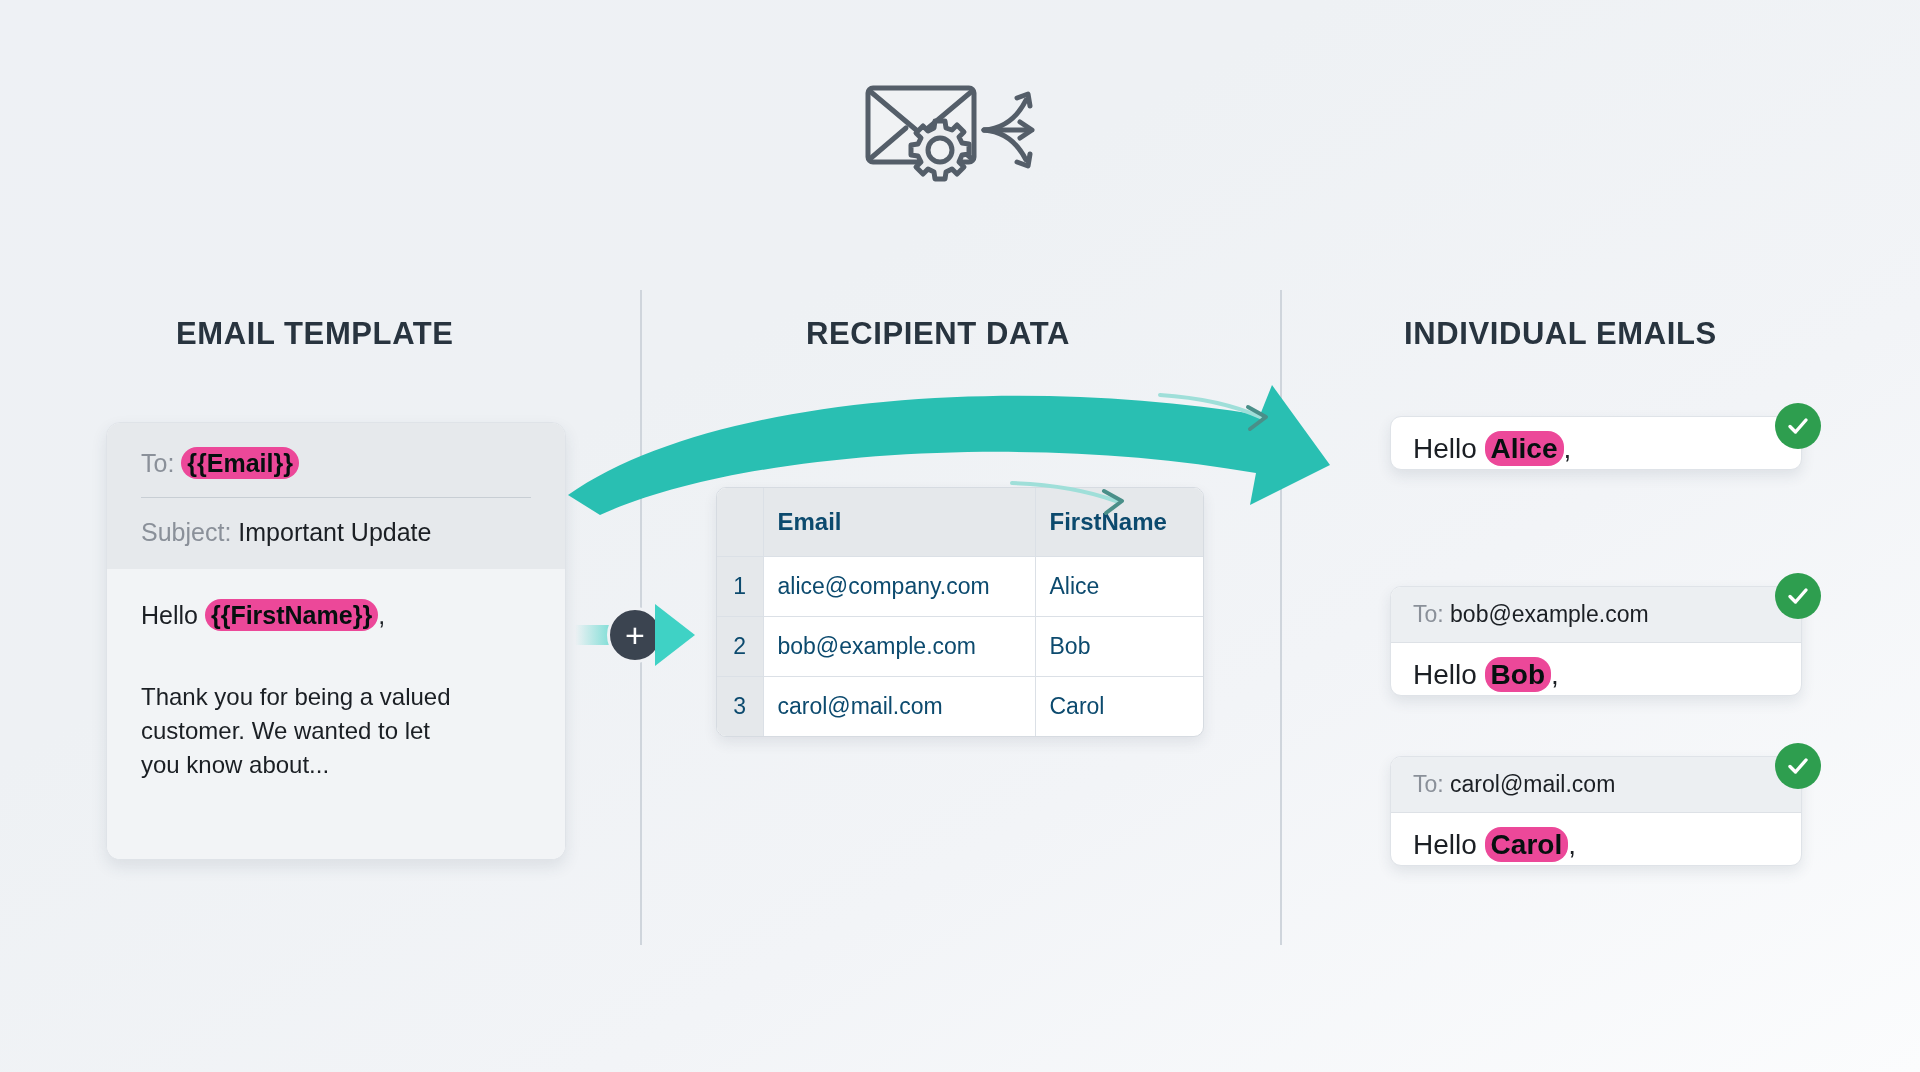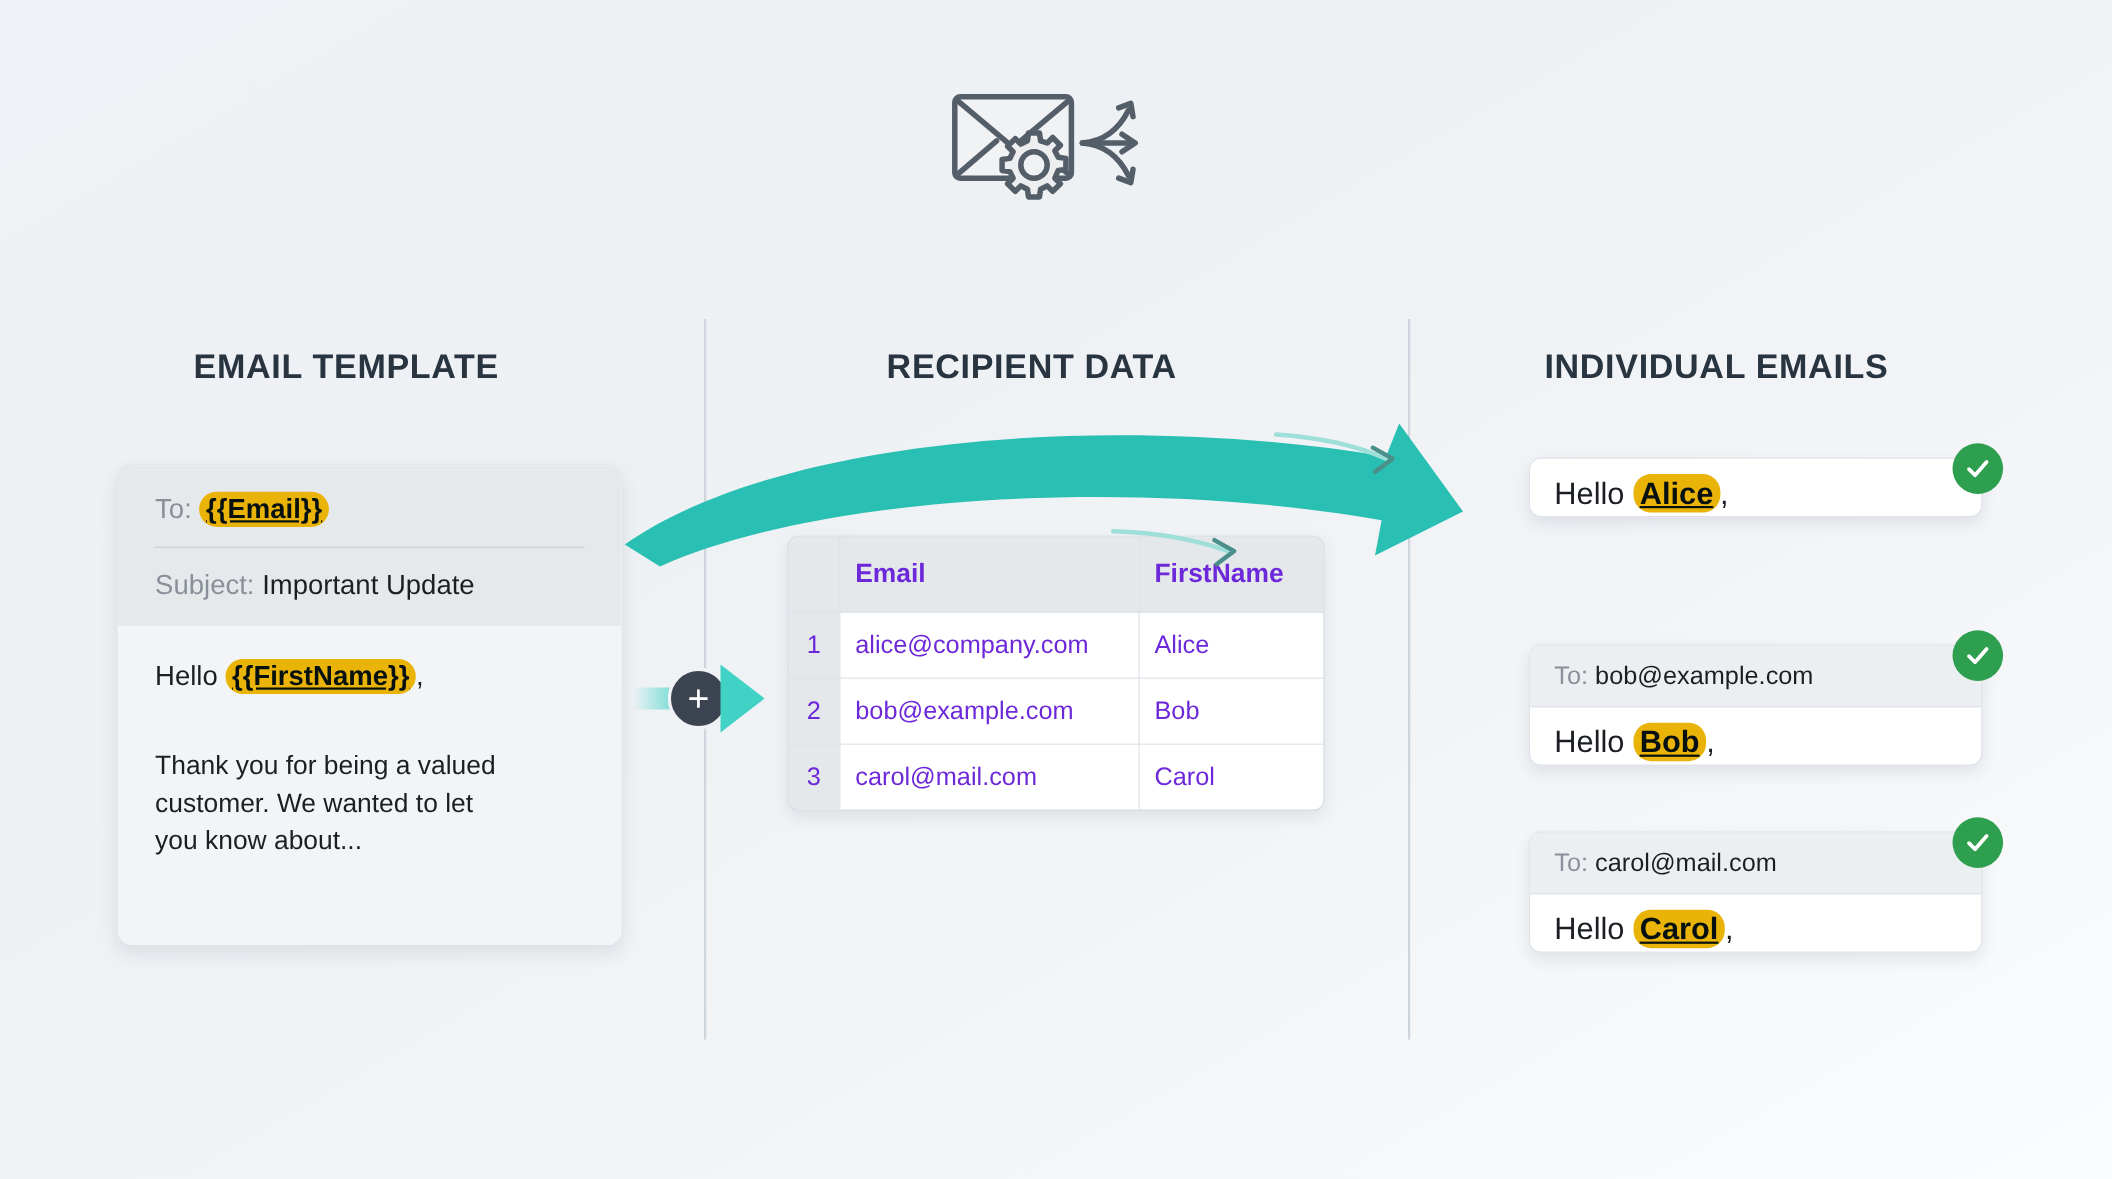--- a/index.html
+++ b/index.html
@@ -73,26 +73,25 @@
     padding: 22px 34px 18px 34px;
   }
   .tmpl-row {
     font-size: 25px;
     color: #1b1f24;
     line-height: 1.45;
     white-space: nowrap;
   }
   .tmpl-label { color: #8a9099; }
   .hl {
-    background: #eab308;
+    background: #ec4899;
     color: #06100f;
     font-weight: bold;
     border-radius: 16px;
     padding: 2px 6px;
-    text-decoration: underline;
   }
   #tmpl-rule {
     height: 1px;
     background: #c8ced4;
     margin: 16px 0 16px 0;
   }
   #template-body {
     padding: 32px 34px 0 34px;
     background: #f2f4f6;
     height: 100%;
@@ -170,21 +169,21 @@
   #recipient-table table {
     width: 100%;
     border-collapse: collapse;
   }
   #recipient-table th,
   #recipient-table td {
     text-align: left;
     padding: 16px 14px;
     border-right: 1px solid #dbe0e6;
     border-bottom: 1px solid #dbe0e6;
-    color: #6d28d9;
+    color: #0c4a6e;
     white-space: nowrap;
   }
   #recipient-table thead th {
     background: #e5e8eb;
     font-weight: bold;
     font-size: 24px;
     padding-top: 20px;
     padding-bottom: 20px;
   }
   .idx-cell, .idx-head {

